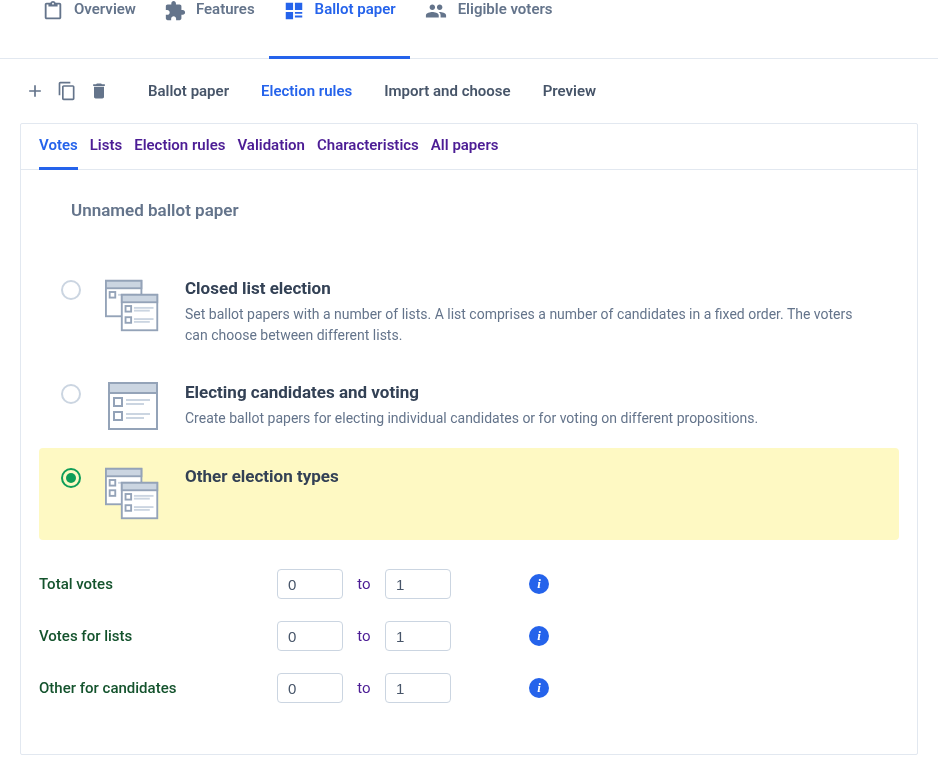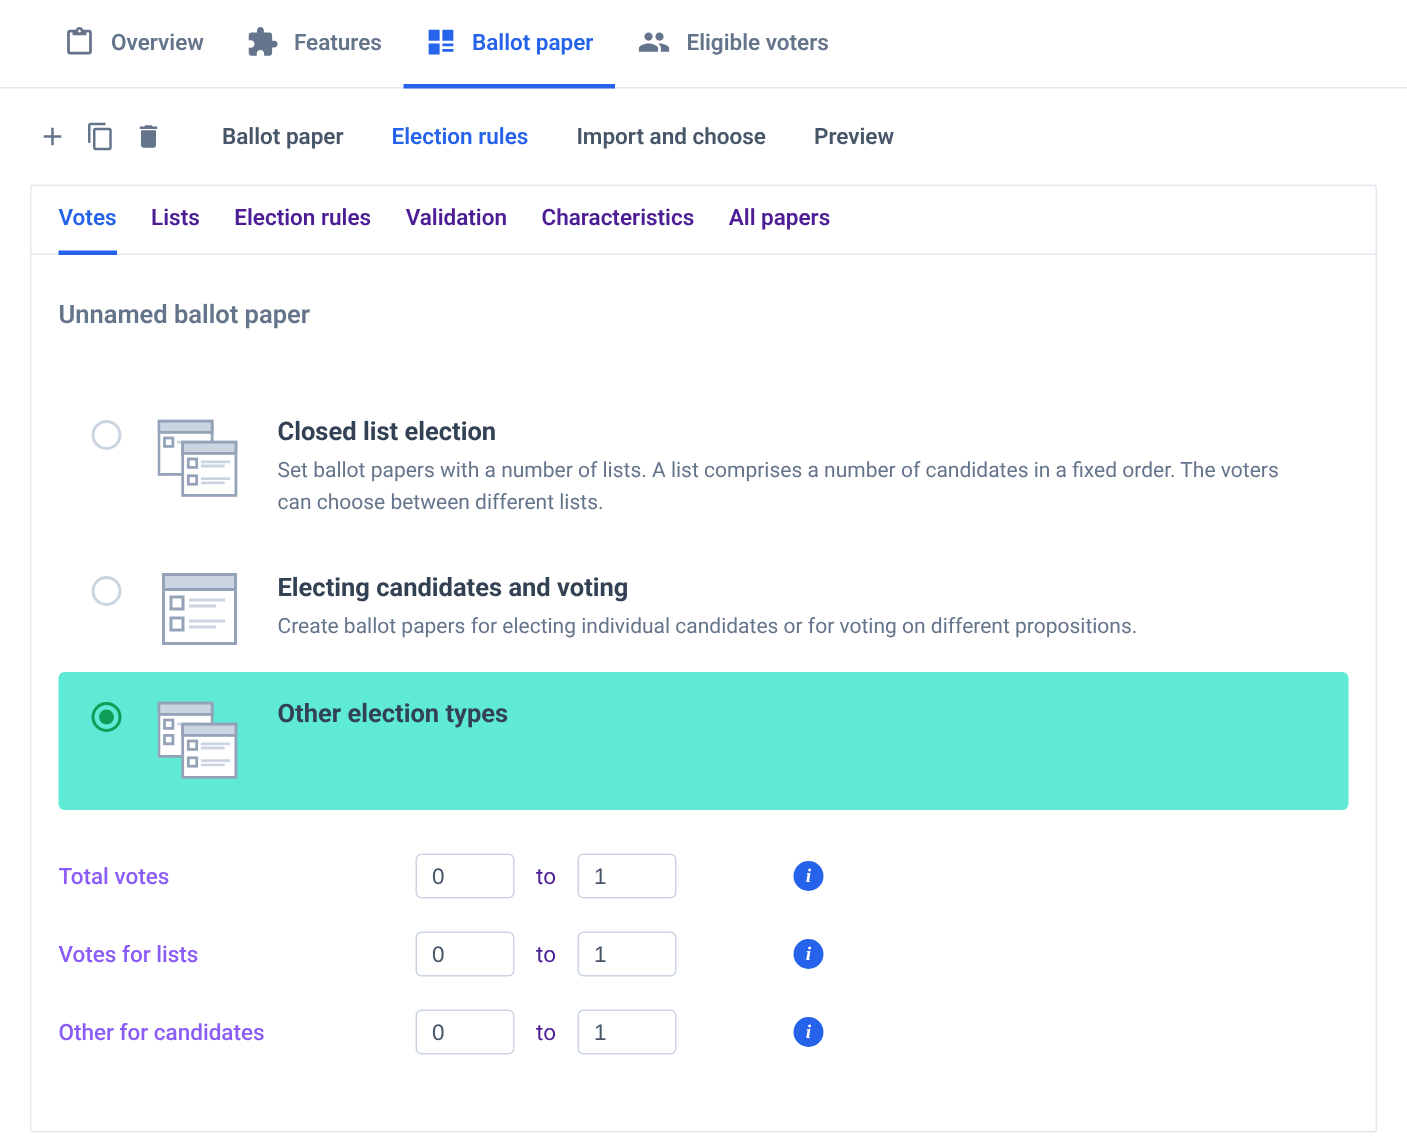--- a/index.html
+++ b/index.html
@@ -12,21 +12,21 @@
     .top-nav {
       display: flex;
       align-items: center;
       gap: 0;
       padding: 0 28px;
       border-bottom: 1px solid #e2e8f0;
       height: 59px;
     }
     .top-nav-item {
       display: flex;
-      align-items: center;
+      align-items: flex-start;
       gap: 10px;
       padding: 0 14px;
       height: 59px;
       color: #64748b;
       font-weight: 600;
       font-size: 15px;
       cursor: pointer;
       border-bottom: 3px solid transparent;
     }
     .top-nav-item.active {
@@ -69,21 +69,21 @@
       border: 1px solid #e2e8f0;
       border-radius: 2px;
       background: #fff;
     }
     .inner-tabs {
       display: flex;
       padding: 0 18px;
       border-bottom: 1px solid #e2e8f0;
       height: 46px;
       align-items: center;
-      gap: 23px;
+      gap: 12px;
     }
     .inner-tab {
       color: #4c1d95;
       font-weight: 600;
       font-size: 15px;
       cursor: pointer;
       padding: 0 0;
       height: 46px;
       display:flex; align-items:center;
       border-bottom: 3px solid transparent;
@@ -91,31 +91,32 @@
     .inner-tab.active {
       color: #2563eb;
       border-bottom-color: #2563eb;
     }
     .content { padding: 30px 18px 40px 18px; }
     .ballot-title {
       color: #64748b;
       font-size: 17px;
       font-weight: 600;
       margin-bottom: 40px;
+      margin-left: 32px;
     }
 
     .option-row {
       display: flex;
       align-items: flex-start;
       gap: 24px;
       padding: 18px 22px;
       border-radius: 4px;
     }
     .option-row.selected {
-      background: #5eead4;
+      background: #fef9c3;
     }
     .radio {
       width: 20px; height: 20px;
       border: 2px solid #cbd5e1;
       border-radius: 50%;
       flex-shrink: 0;
       margin-top: 2px;
       display:flex; align-items:center; justify-content:center;
       cursor: pointer;
     }
@@ -144,21 +145,21 @@
       margin-top: 18px;
     }
     .rule-row {
       display: grid;
       grid-template-columns: 228px 66px 22px 66px 40px 24px;
       align-items: center;
       gap: 10px;
       height: 52px;
     }
     .rule-label {
-      color: #8b5cf6;
+      color: #14532d;
       font-weight: 500;
       font-size: 15px;
     }
     .num-input {
       width: 66px;
       height: 30px;
       border: 1px solid #cbd5e1;
       border-radius: 4px;
       padding: 0 10px;
       font-size: 15px;

